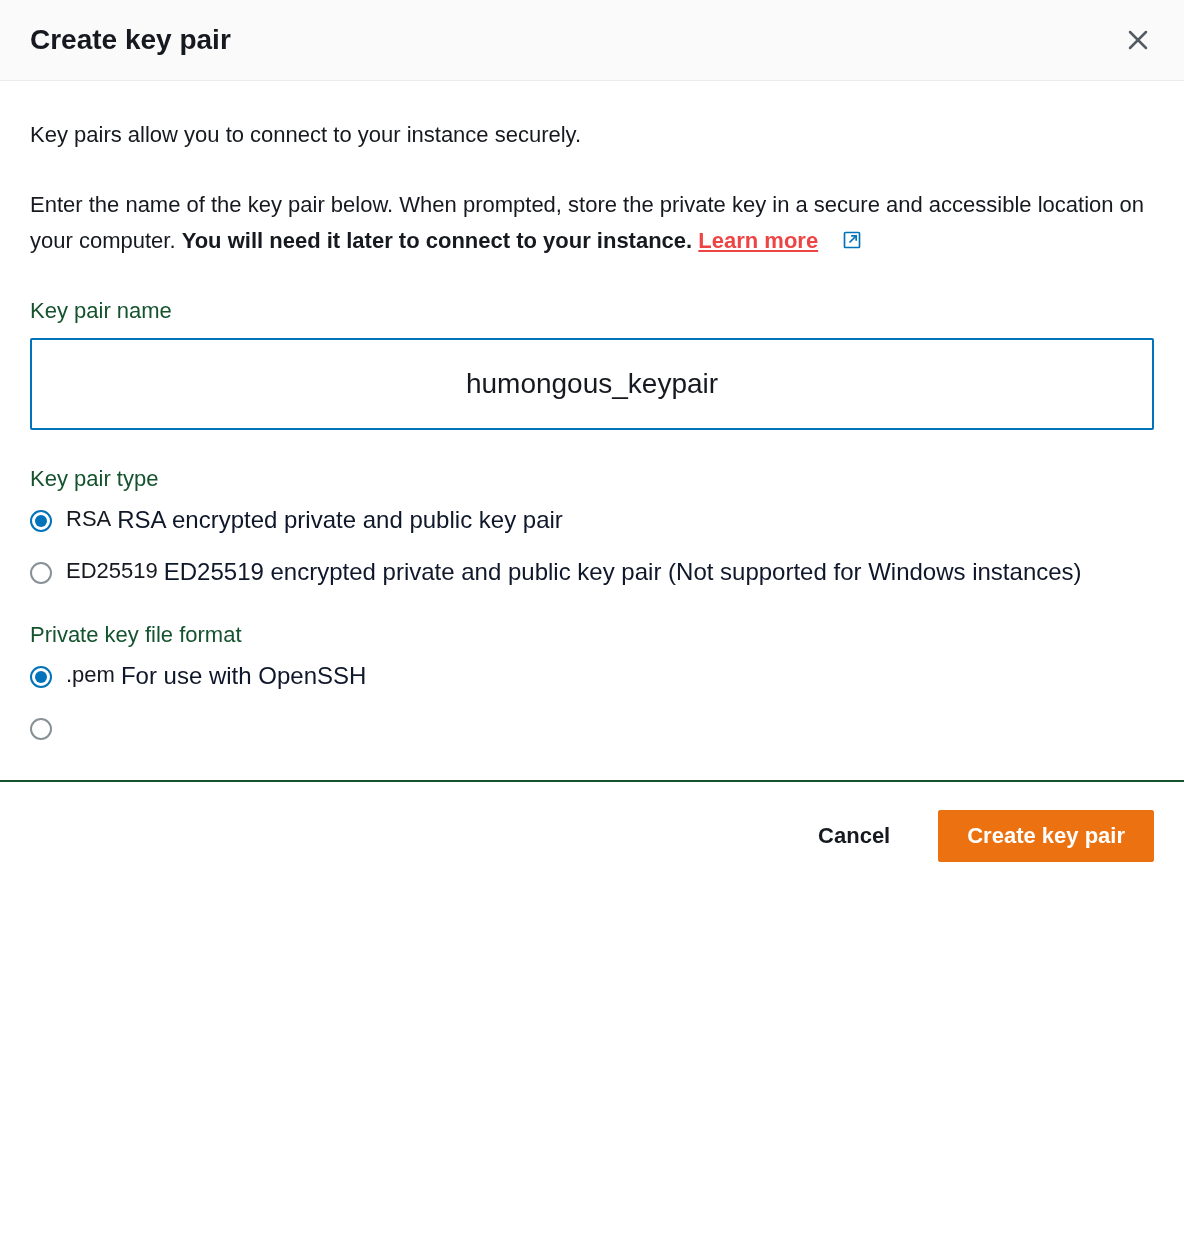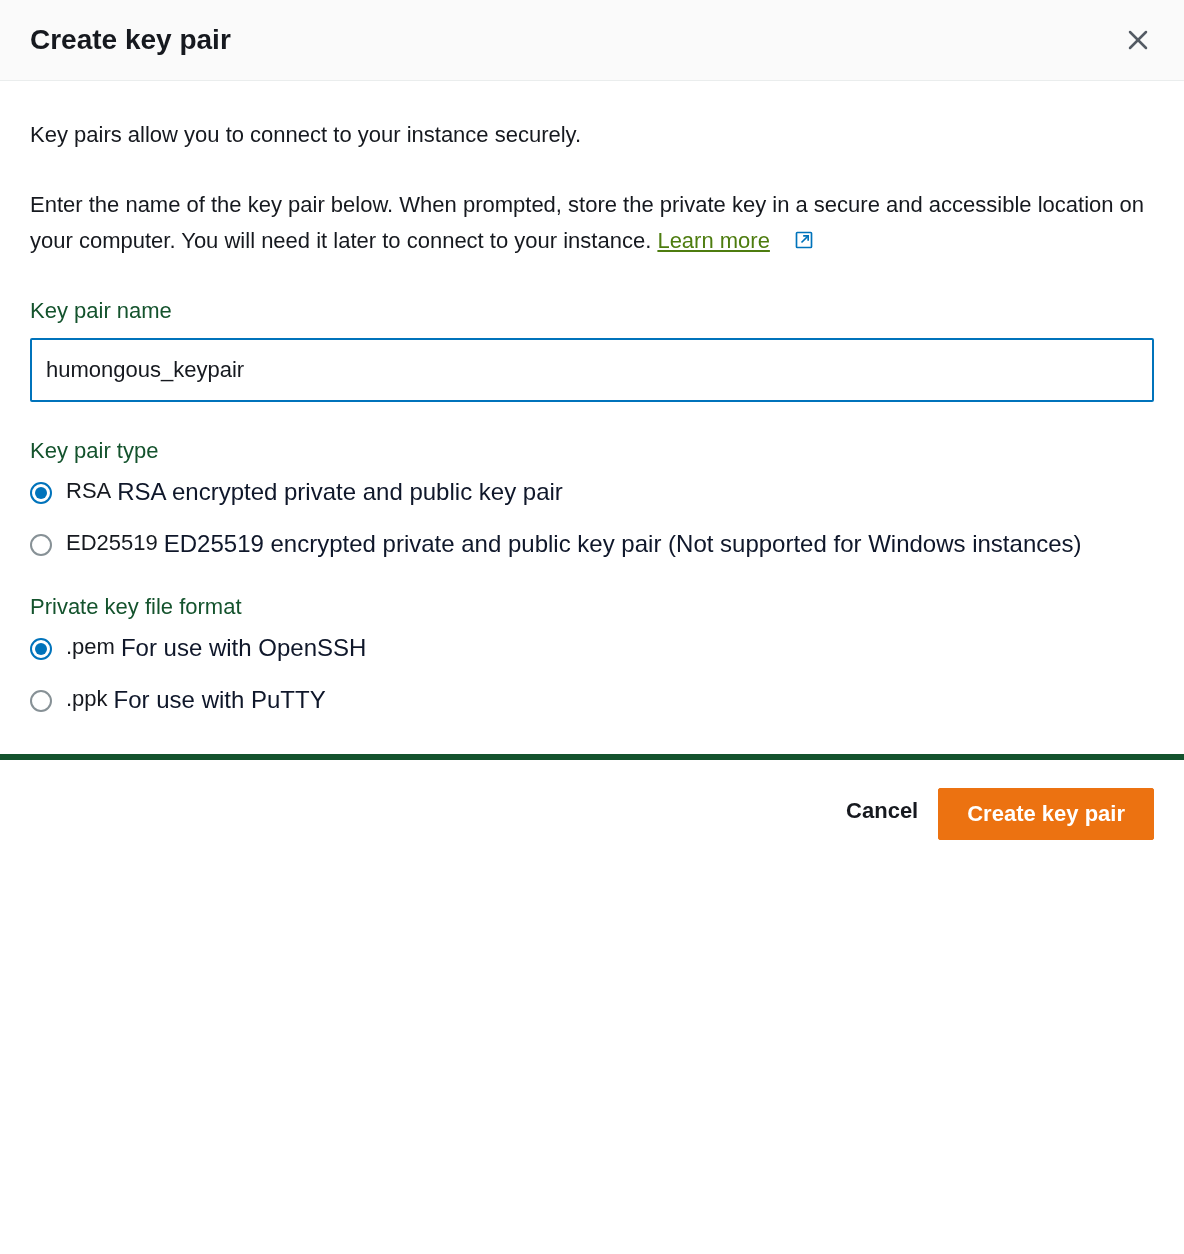--- a/index.html
+++ b/index.html
@@ -43,51 +43,52 @@
     .modal-body {
       padding: 36px 30px 40px 30px;
     }
     .intro-text {
       font-size: 22px;
       line-height: 1.6;
       color: #16191f;
       margin-bottom: 40px;
     }
     .intro-text .bold {
-      font-weight: 400;
+      font-weight: 700;
     }
     .learn-more-link {
-      color: #4d7c0f;
+      color: #ef4444;
       text-decoration: underline;
-      font-weight: 400;
+      font-weight: 700;
       display: inline-flex;
       align-items: center;
       gap: 24px;
     }
     .learn-more-link svg {
       width: 20px;
       height: 20px;
     }
     .form-section {
       margin-bottom: 36px;
     }
     .section-label {
       font-size: 22px;
       color: #14532d;
       margin-bottom: 14px;
       display: block;
     }
     .text-input {
       width: 100%;
-      padding: 17px 14px;
-      font-size: 22px;
+      padding: 28px 14px;
+      font-size: 28px;
       border: 2px solid #0073bb;
       border-radius: 2px;
       color: #16191f;
       outline: none;
+      text-align: center;
     }
     .helper-text {
       font-size: 19px;
       color: #687078;
       margin-top: 10px;
     }
     .radio-group {
       display: flex;
       flex-direction: column;
       gap: 24px;
@@ -128,24 +129,24 @@
       font-size: 22px;
       color: #16191f;
     }
     .radio-description {
       font-size: 24px;
       color: #0f172a;
     }
     .modal-footer {
       display: flex;
       justify-content: flex-end;
-      align-items: flex-start;
-      gap: 12px;
+      align-items: center;
+      gap: 40px;
       padding: 28px 30px;
-      border-top: 6px solid #14532d;
+      border-top: 2px solid #14532d;
     }
     .btn-cancel {
       background: none;
       border: none;
       font-size: 22px;
       font-weight: 700;
       color: #16191f;
       cursor: pointer;
       padding: 10px 8px;
     }
@@ -220,24 +221,20 @@
     <div class="radio-group">
       <div class="radio-option">
         <div class="radio-circle selected"></div>
         <div class="radio-content">
           <span class="radio-label">.pem</span>
           <span class="radio-description">For use with OpenSSH</span>
         </div>
       </div>
       <div class="radio-option">
         <div class="radio-circle"></div>
-        <div class="radio-content">
-          <span class="radio-label">.ppk</span>
-          <span class="radio-description">For use with PuTTY</span>
-        </div>
       </div>
     </div>
   </div>
 </div>
 
 <div class="modal-footer">
   <button class="btn-cancel">Cancel</button>
   <button class="btn-primary">Create key pair</button>
 </div>
 

